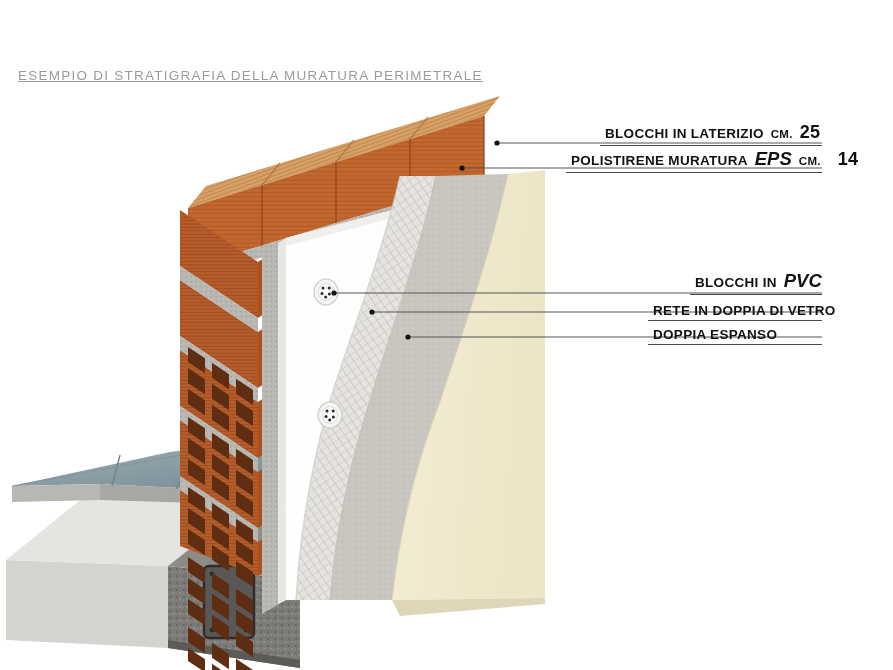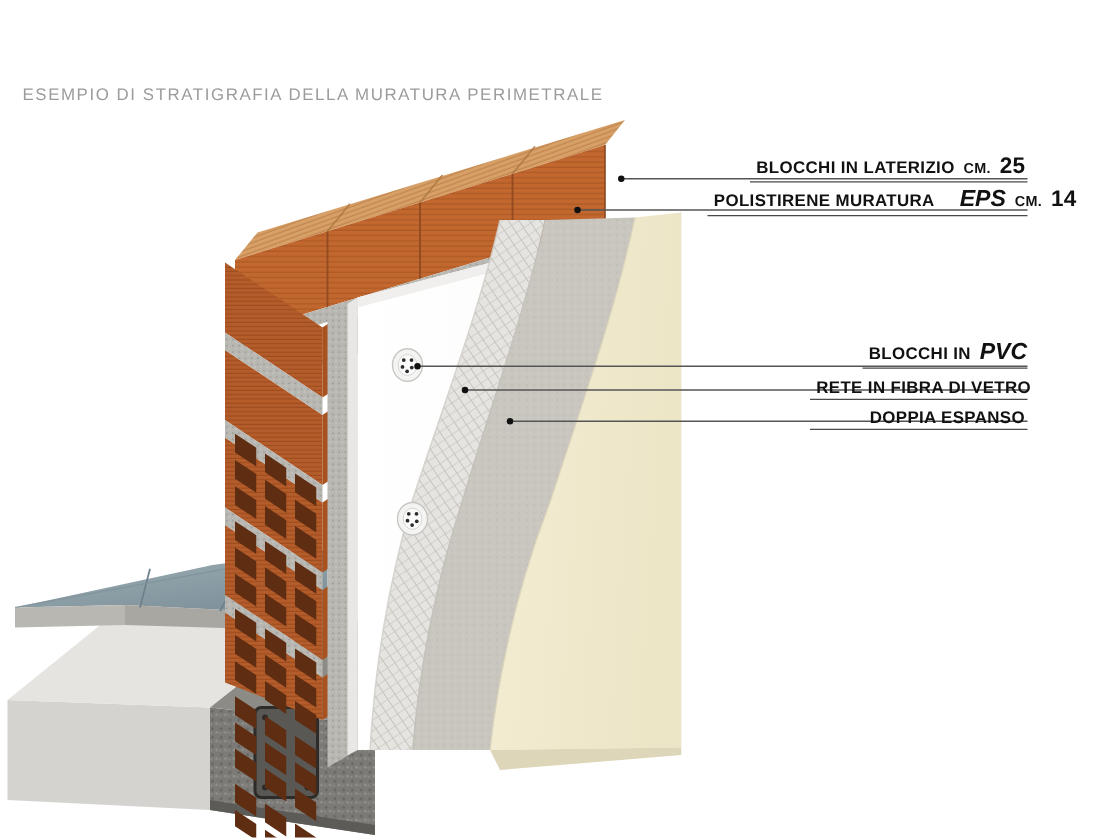--- a/index.html
+++ b/index.html
@@ -11,31 +11,31 @@
   #stage{position:absolute;inset:0;width:893px;height:670px;}
 
   
   #title{
     position:absolute;left:18px;top:68px;
     font-size:13.5px;letter-spacing:1.25px;
     color:#9b9b9b;font-weight:400;white-space:nowrap;
   }
 
   
-  .callout{position:absolute;white-space:nowrap;text-align:right;
+  .callout{position:absolute;white-space:nowrap;text-align:left;
     color:#111;font-weight:bold;letter-spacing:.3px;}
   .callout .ul{display:block;border-bottom:1.6px solid #4a4a4a;}
   .callout .txt{display:inline-block;padding:0 2px 2px 2px;}
   .md{font-size:13.5px;}
   .big{font-size:18px;}
   .em{font-style:italic;font-size:18.5px;letter-spacing:0;}
   .tiny{font-size:11.5px;}
 
   svg{display:block;}
-  .nosel{user-select:none;}
+  .nosel{user-select:none;text-decoration:underline;}
 </style>
 </head>
 <body>
 
 <div id="stage">
 
   <div id="title" class="nosel">ESEMPIO DI STRATIGRAFIA DELLA MURATURA PERIMETRALE</div>
 
   <svg id="art" width="893" height="670" viewBox="0 0 893 670">
     <defs>
@@ -323,33 +323,33 @@
   </svg>
 
   <div class="callout nosel" style="left:600px;top:122px;width:222px;">
     <span class="ul">
       <span class="txt md" style="margin-left: 3px;">BLOCCHI IN LATERIZIO</span><span class="txt tiny" style="margin-left: 3px;">CM.</span><span class="txt big" style="margin-left: 3px;">25</span>
     </span>
   </div>
 
   <div class="callout nosel" style="left:566px;top:148px;width:256px;">
     <span class="ul">
-      <span class="txt md" style="margin-left: 3px;">POLISTIRENE MURATURA</span><span class="txt em" style="margin-left: 16px;">EPS</span><span class="txt tiny" style="margin-left: 3px;">CM.</span><span class="txt big" style="margin-left: 3px;">14</span>
+      <span class="txt md" style="margin-left: 3px;">POLISTIRENE MURATURA</span><span class="txt em" style="margin-left: 3px;">EPS</span><span class="txt tiny" style="margin-left: 3px;">CM.</span><span class="txt big" style="margin-left: 13px;">14</span>
     </span>
   </div>
 
   <div class="callout nosel" style="left:690px;top:270px;width:132px;">
     <span class="ul">
       <span class="txt md" style="margin-left: 3px;">BLOCCHI IN</span><span class="txt em" style="margin-left: 3px;">PVC</span>
     </span>
   </div>
 
   <div class="callout nosel" style="left:648px;top:301px;width:174px;">
     <span class="ul">
-      <span class="txt md" style="margin-left: 3px;">RETE IN FIBRA DI VETRO</span>
+      <span class="txt md" style="margin-left: 3px;">RETE IN DOPPIA DI VETRO</span>
     </span>
   </div>
 
   <div class="callout nosel" style="left:648px;top:325px;width:174px;">
     <span class="ul">
       <span class="txt md" style="margin-left: 3px;">DOPPIA ESPANSO</span>
     </span>
   </div>
 
 </div>

